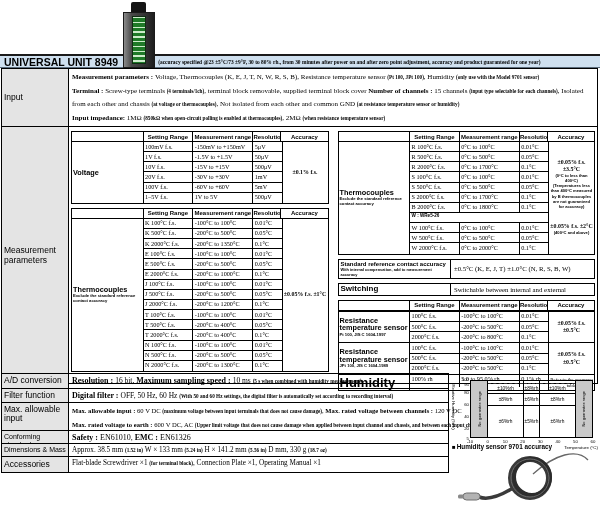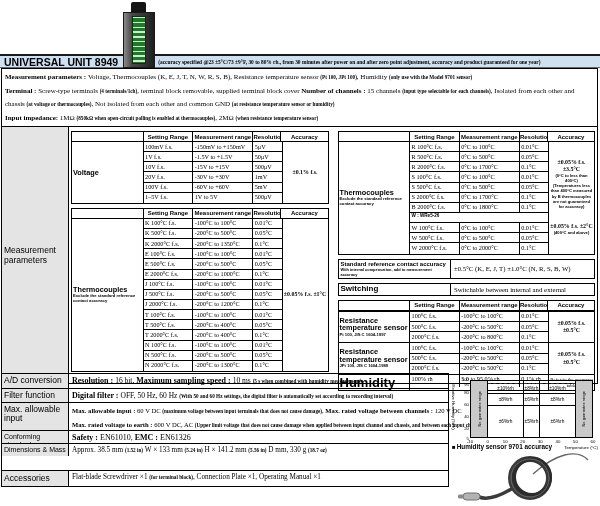--- a/index.html
+++ b/index.html
@@ -40,21 +40,21 @@
   .row-meas .scontent { padding:4px 2px 0 2px; display:flex; gap:9px; }
 
   .row-adc .scontent, .row-filter .scontent { font-size:7.5px; line-height:12px; white-space:nowrap; }
   .row-adc .b, .row-filter .b { font-size:8px; }
   .row-max .scontent { font-size:6.6px; line-height:13px; white-space:nowrap; }
   .row-conf .scontent { font-size:8px; line-height:11px; }
   .row-dim .scontent, .row-acc2 .scontent { font-size:7.2px; line-height:11px; white-space:nowrap; }
   .row-adc, .row-filter { height:14px; }
   .row-max { height:28px; }
   .row-conf, .row-dim { height:13px; }
-  .row-acc2 { height:16px;margin-top:14px; }
+  .row-acc2 { height:16px; }
 
   
   .stack { flex:1; min-width:0; }
   .block { border:1px solid #000; margin-bottom:4px; font-size:6.2px; }
   .thead { display:flex; border-bottom:1px solid #000; font-family:"Liberation Sans", sans-serif; font-weight:bold; font-size:6px; text-align:center; }
   .thead .th { border-right:1px solid #000; padding:1.5px 0; white-space:nowrap; overflow:hidden; }
   .thead .th:last-child { border-right:none; }
   .tbwrap { display:flex; align-items:stretch; }
   .labbox { border-right:1px solid #000; padding:1px; display:flex; flex-direction:column; justify-content:center; }
   .labbox .lname { font-family:"Liberation Sans", sans-serif; font-weight:bold; font-size:7.3px; line-height:1.05; }
@@ -130,20 +130,21 @@
   </div>
 
   <div class="hdrbar">
     <span class="hdr-title">UNIVERSAL UNIT 8949</span>
     <span class="hdr-note">(accuracy specified @23 ±5°C/73 ±9°F, 30 to 80% rh., from 30 minutes after power on and after zero point adjustment, accuracy and product guaranteed for one year)</span>
   </div>
 
   <div class="spec-top">
 
     <div class="srow row-input">
+      <div class="slabel mid">Input</div>
       <div class="scontent"><span class="b">Measurement parameters : </span><span class="">Voltage, Thermocouples (K, E, J, T, N, W, R, S, B),  Resistance temperature sensor </span><span class="sm">(Pt 100, JPt 100)</span><span class="">,  Humidity </span><span class="sm">(only use with the Model 9701 sensor)</span><br><span class="b">Terminal : </span><span class="">Screw-type terminals </span><span class="sm">(4 terminals/1ch)</span><span class="">, terminal block removable, supplied terminal block cover  </span><span class="b">Number of channels : </span><span class="">15 channels </span><span class="sm">(input type selectable for each channels)</span><span class="">,  Isolated from each other and chassis </span><span class="sm">(at voltage or thermocouples)</span><span class="">, Not isolated from each other and common GND </span><span class="sm">(at resistance temperature sensor or humidity)</span><br><span class="b">Input impedance: </span><span class="">1MΩ </span><span class="sm">(850kΩ when open-circuit polling is enabled at thermocouples)</span><span class="">,  2MΩ </span><span class="sm">(when resistance temperature sensor)</span></div>
     </div>
 
     <div class="srow row-meas">
       <div class="slabel mid">Measurement parameters</div>
       <div class="scontent">
 
         <div class="stack">
 
           <div class="block">

